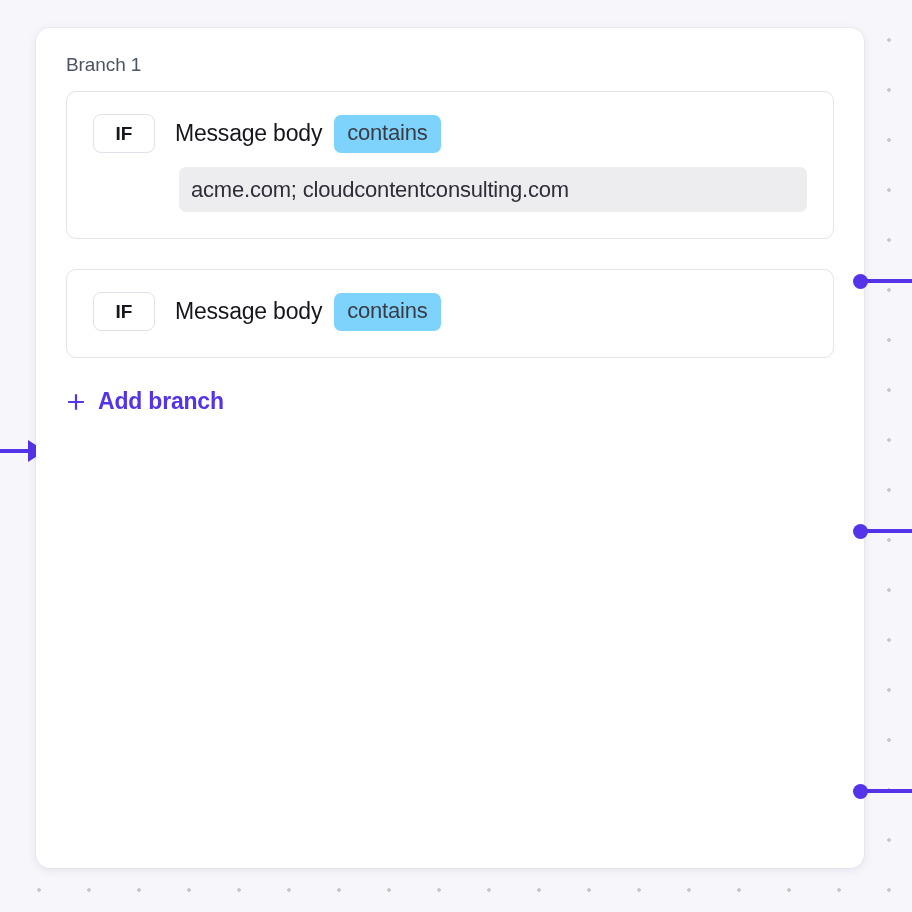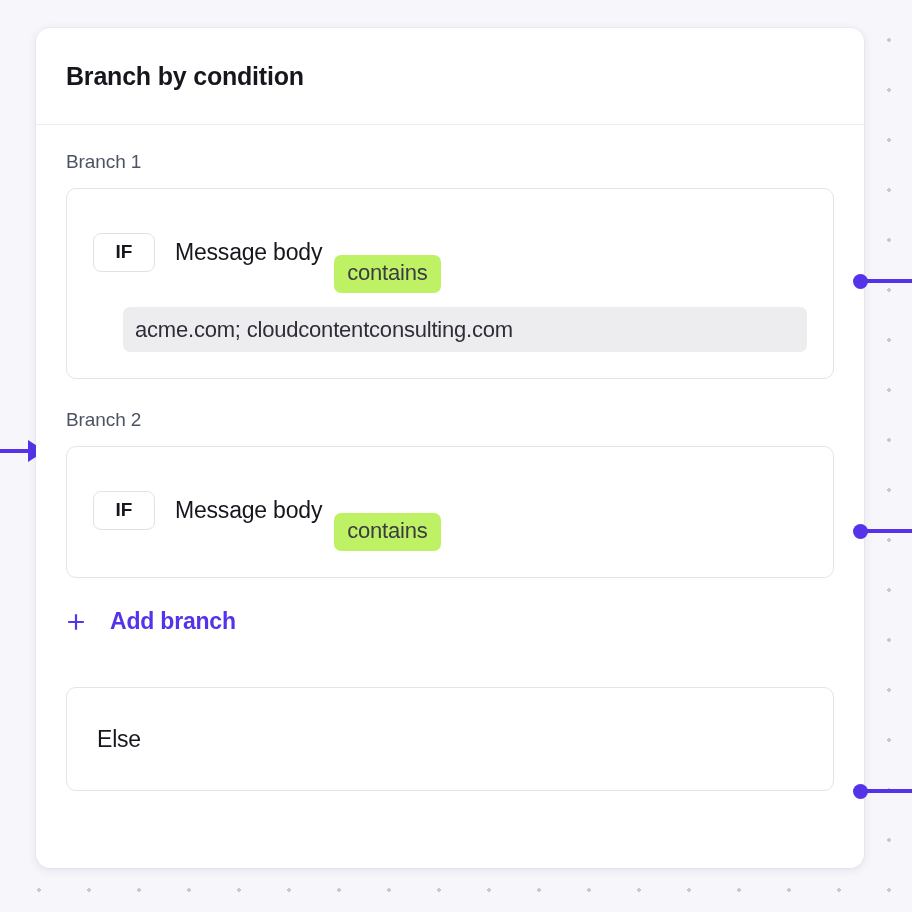--- a/index.html
+++ b/index.html
@@ -123,48 +123,47 @@
     box-sizing: border-box;
     flex: none;
   }
   .field-name {
     font-size: 23px;
     color: #16161d;
     letter-spacing: -0.2px;
     margin-left: 8px;
   }
   .operator-chip {
-    background: #bef264;
+    background: #7dd3fc;
     border-radius: 7px;
     padding: 5px 13px 7px 13px;
     font-size: 22px;
     color: #3b3b44;
     letter-spacing: -0.2px;
-    margin-top: 44px;
   }
 
   .value-field {
     margin-top: 14px;
-    margin-left: 30px;
+    margin-left: 86px;
     background: #ededf0;
     border-radius: 7px;
     height: 45px;
     display: flex;
     align-items: center;
     padding: 9px 12px;
     font-size: 22px;
     color: #2e2e38;
     letter-spacing: -0.2px;
     box-sizing: border-box;
   }
 
   .add-branch {
     display: flex;
     align-items: center;
-    gap: 24px;
+    gap: 12px;
     color: #5433e8;
     font-size: 23px;
     font-weight: bold;
     letter-spacing: -0.2px;
     cursor: pointer;
     margin-top: 2px;
     margin-bottom: 52px;
     width: max-content;
   }
   .plus-icon {
@@ -200,56 +199,49 @@
 <div class="port port-1"></div>
 
 <div class="edge edge-out edge-out-2"></div>
 <div class="port port-2"></div>
 
 <div class="edge edge-out edge-out-3"></div>
 <div class="port port-3"></div>
 
 <div class="node-card">
 
-  <div class="node-header">
-    <div class="node-title">Branch by condition</div>
-  </div>
 
   <div class="node-body">
 
     <div>
       <div class="branch-label">Branch 1</div>
       <div class="condition-box">
         <div class="condition-row">
           <div class="if-chip">IF</div>
           <div class="field-name">Message body</div>
           <div class="operator-chip">contains</div>
         </div>
         <div class="value-field">acme.com; cloudcontentconsulting.com</div>
       </div>
     </div>
 
     <div>
-      <div class="branch-label">Branch 2</div>
       <div class="condition-box">
         <div class="condition-row">
           <div class="if-chip">IF</div>
           <div class="field-name">Message body</div>
           <div class="operator-chip">contains</div>
         </div>
       </div>
     </div>
 
     <div class="add-branch">
       <span class="plus-icon">
         <svg width="20" height="20" viewBox="0 0 20 20" aria-hidden="true">
           <path d="M10 2.2 V17.8 M2.2 10 H17.8" stroke="#5433e8" stroke-width="2.2" stroke-linecap="butt"></path>
         </svg>
       </span>
       <span>Add branch</span>
     </div>
 
-    <div class="else-box">
-      <div class="else-label">Else</div>
-    </div>
 
   </div>
 </div>
 
 </body></html>

